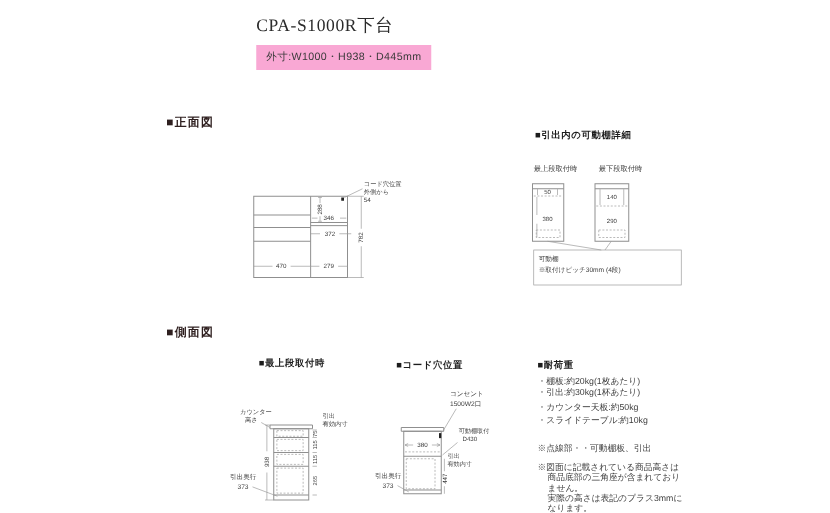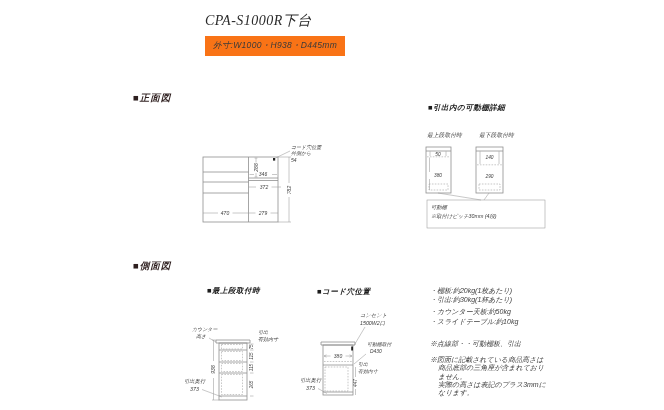--- a/index.html
+++ b/index.html
@@ -1,20 +1,20 @@
 <!DOCTYPE html>
 <html><head>
 <meta charset="utf-8">
 <style>
   html,body{margin:0;padding:0;background:#fff;}
   #sheet{position:relative;width:664px;height:410px;background:#ffffff;overflow:hidden;
-         font-family:"Liberation Sans", sans-serif;color:#3d3d3d;font-style:italic;}
+         font-family:"Liberation Sans", sans-serif;color:#3d3d3d;}
   .abs{position:absolute;}
   .title{font-family:"Liberation Serif", serif;font-size:14px;color:#2a2a2a;letter-spacing:.5px;}
-  .badge{background:#f97316;color:#3a3a3a;font-size:8.5px;padding:4px 8px;letter-spacing:.3px;}
+  .badge{background:#f9a8d4;color:#3a3a3a;font-size:8.5px;padding:4px 8px;letter-spacing:.3px;}
   .h-big{font-size:9.5px;font-weight:bold;color:#2e1f1f;letter-spacing:1px;}
   .h-small{font-size:7.5px;font-weight:bold;color:#1c1c1c;letter-spacing:.5px;}
   .load-items{font-size:7px;line-height:8.2px;}
   .load-items div{margin:0 0 1px 0;}
   .gap-after{margin-bottom:4px !important;}
   .note1{font-size:7px;margin-top:13px;}
   .note2{font-size:7px;line-height:8.4px;margin-top:7px;}
   .note2 .cont{padding-left:8px;}
   svg{overflow:visible;}
   svg text{fill:#3d3d3d;}
@@ -186,20 +186,21 @@
     <line class="thin" x1="57.5" y1="69" x2="57.5" y2="79"></line>
     <line class="thin" x1="57.5" y1="91" x2="57.5" y2="97"></line>
     <text x="59.2" y="85" font-size="4.9" text-anchor="middle" transform="rotate(-90 59.2 85)">447</text>
 
     <text x="2" y="84" font-size="5.3">引出奥行</text>
     <text x="8" y="92" font-size="5.3">373</text>
     <line class="thin" x1="20" y1="90.5" x2="29" y2="95.5"></line>
   </svg>
 
   <div class="abs" style="left:430px;top:287px;width:178px;">
+    <div class="h-small" style="margin-bottom:5px;">■耐荷重</div>
     <div class="load-items">
       <div>・棚板:約20kg(1枚あたり)</div>
       <div class="gap-after">・引出:約30kg(1杯あたり)</div>
       <div>・カウンター天板:約50kg</div>
       <div>・スライドテーブル:約10kg</div>
     </div>
     <div class="note1">※点線部・・可動棚板、引出</div>
     <div class="note2">
       <div>※図面に記載されている商品高さは</div>
       <div class="cont">商品底部の三角座が含まれており</div>

